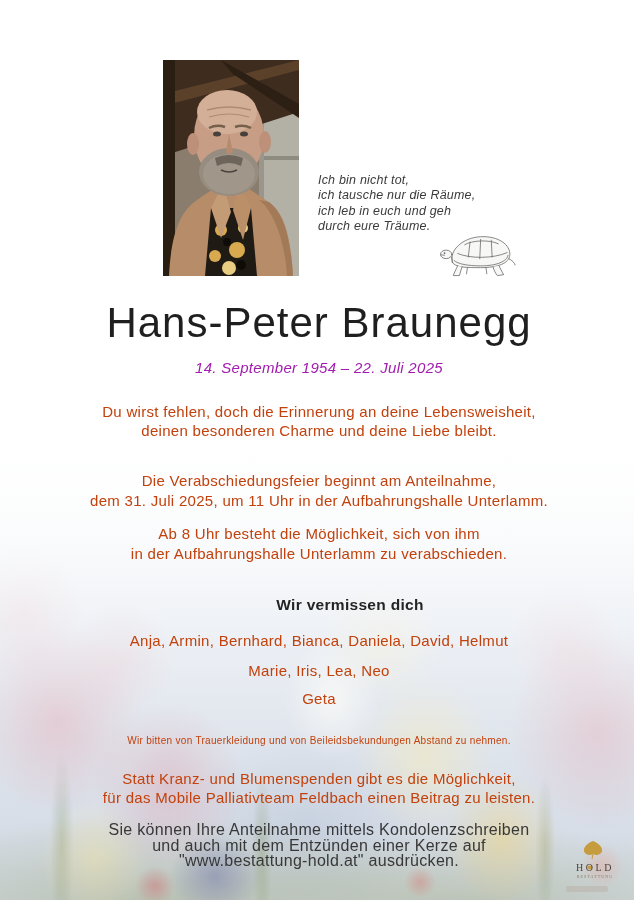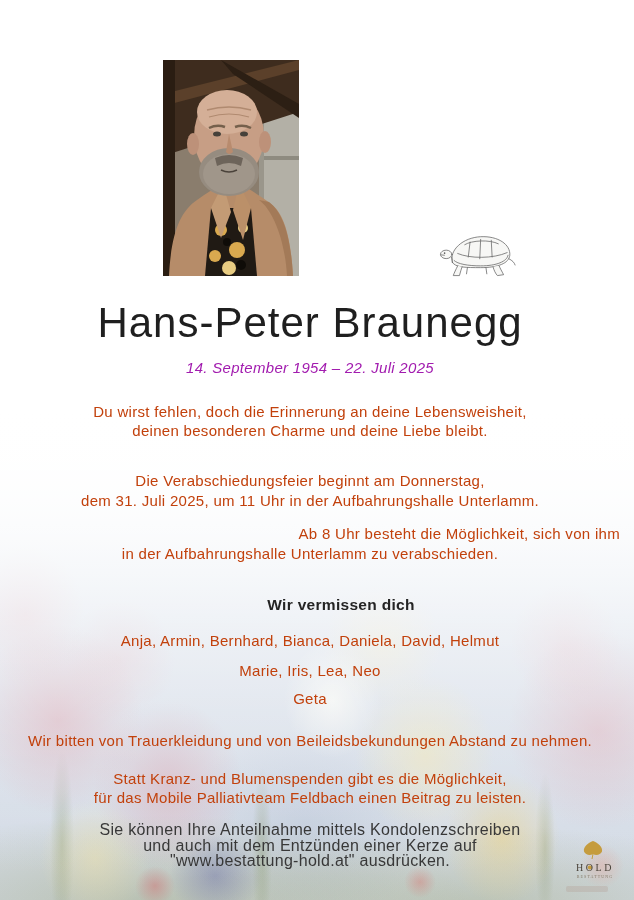--- a/index.html
+++ b/index.html
@@ -36,37 +36,37 @@
       linear-gradient(180deg, #ffffff 0%, #ffffff 42%, #f6f8fa 52%, #eef2f6 59%, #e5eaf1 67%, #dde3ec 77%, #d7dee8 89%, #d3dae4 100%);
   }
   .fade {
     position:absolute; inset:0;
     background:linear-gradient(180deg, #ffffff 0%, #ffffff 45%, rgba(255,255,255,0.92) 53%,
       rgba(255,255,255,0.65) 62%, rgba(255,255,255,0.35) 72%, rgba(255,255,255,0.15) 82%,
       rgba(255,255,255,0.02) 93%, rgba(255,255,255,0) 100%);
   }
   
   .abs { position:absolute; }
-  .line { position:absolute; left:0; width:620px; text-align:center; letter-spacing:0.3px; }
+  .line { position:absolute; left:9px; width:620px; text-align:center; letter-spacing:0.3px; }
   .photo { left:163px; top:60px; width:136px; height:216px; }
   .poem { left:318px; top:173px; font-size:12.5px; line-height:15.3px;
           font-style:italic; color:#3a3a3a; letter-spacing:0.2px; }
   .turtle { left:438px; top:227px; width:80px; height:53px; }
   .name { top:300px; font-size:42px; line-height:46px; font-weight:400;
           letter-spacing:1px; color:#1f1f1f; }
   .dates { top:359px; font-size:15px; font-style:italic; color:#a21caf; }
   .para { font-size:15px; line-height:19.5px; color:#c2410c; }
   .tribute { top:402px; }
   .service { top:471px; }
-  .viewing { top:524px;text-align:right; }
+  .viewing { top:524px; }
   .missing { top:596px; font-size:15.5px; font-weight:700; color:#242424;margin-left:31px; }
   .family1 { top:631px;text-align:center; }
   .family2 { top:661px; }
   .family3 { top:689px;text-align:center; }
-  .request { top:731px; font-size:15px; }
+  .request { top:731px; font-size:10px; }
   .donation { top:769px; }
   .condolence { top:822px; font-size:16px; line-height:15.6px; color:#383838; }
   .logo { left:567px; top:838px; width:56px; height:46px; }
   .credit { left:566px; top:886px; width:42px; height:6px;
             background:rgba(175,150,140,0.28); border-radius:2px; }
 </style>
 </head>
 <body>
 
 <div class="page">
@@ -106,20 +106,26 @@
     <ellipse cx="66" cy="114" rx="26" ry="20" fill="#a0968a"></ellipse>
     <path d="M66,74 L63,92 Q66,96 70,92 Z" fill="#b88b6e"></path>
     <path d="M52,98 Q66,92 80,98 L78,106 Q66,100 54,106 Z" fill="#6d645a"></path>
     <path d="M58,110 Q66,114 74,110" stroke="#4a423a" stroke-width="1.5" fill="none"></path>
     <path d="M46,68 Q54,64 62,67" stroke="#75604c" stroke-width="2.5" fill="none"></path>
     <path d="M72,67 Q80,64 88,68" stroke="#75604c" stroke-width="2.5" fill="none"></path>
     <ellipse cx="54" cy="74" rx="4" ry="2.5" fill="#46413a"></ellipse>
     <ellipse cx="81" cy="74" rx="4" ry="2.5" fill="#46413a"></ellipse>
   </svg>
 
+  <div class="abs poem">
+    <div>Ich bin nicht tot,</div>
+    <div>ich tausche nur die Räume,</div>
+    <div>ich leb in euch und geh</div>
+    <div>durch eure Träume.</div>
+  </div>
 
   <svg class="abs turtle" viewBox="0 0 90 60">
     <g stroke="#6a6a6a" stroke-width="0.9" fill="#f7f7f5" stroke-linecap="round">
       <path d="M16,40 C12,26 28,12 48,11 C68,10 82,20 81,32 C80,41 68,46 48,46 C32,46 19,46 16,40 Z"></path>
       <path d="M18,38 C22,42 34,44 48,44 C66,44 78,39 79,32" fill="none"></path>
       <path d="M30,20 C38,15 58,14 68,19" fill="none"></path>
       <path d="M36,17 L34,34" fill="none"></path>
       <path d="M48,14 L47,36" fill="none"></path>
       <path d="M60,15 L61,34" fill="none"></path>
       <path d="M22,30 C36,36 62,36 78,29" fill="none"></path>
@@ -137,21 +143,21 @@
 
   <div class="line name">Hans-Peter Braunegg</div>
   <div class="line dates">14. September 1954 – 22. Juli 2025</div>
 
   <div>
     <div class="line para tribute">Du wirst fehlen, doch die Erinnerung an deine Lebensweisheit,</div>
     <div class="line para" style="top:421px">deinen besonderen Charme und deine Liebe bleibt.</div>
   </div>
 
   <div>
-    <div class="line para service">Die Verabschiedungsfeier beginnt am Donnerstag,</div>
+    <div class="line para service">Die Verabschiedungsfeier beginnt am Anteilnahme,</div>
     <div class="line para" style="top:491px">dem 31. Juli 2025, um 11 Uhr in der Aufbahrungshalle Unterlamm.</div>
   </div>
 
   <div>
     <div class="line para viewing">Ab 8 Uhr besteht die Möglichkeit, sich von ihm</div>
     <div class="line para" style="top:544px">in der Aufbahrungshalle Unterlamm zu verabschieden.</div>
   </div>
 
   <div class="line missing">Wir vermissen dich</div>
   <div class="line para family1">Anja, Armin, Bernhard, Bianca, Daniela, David, Helmut</div>

